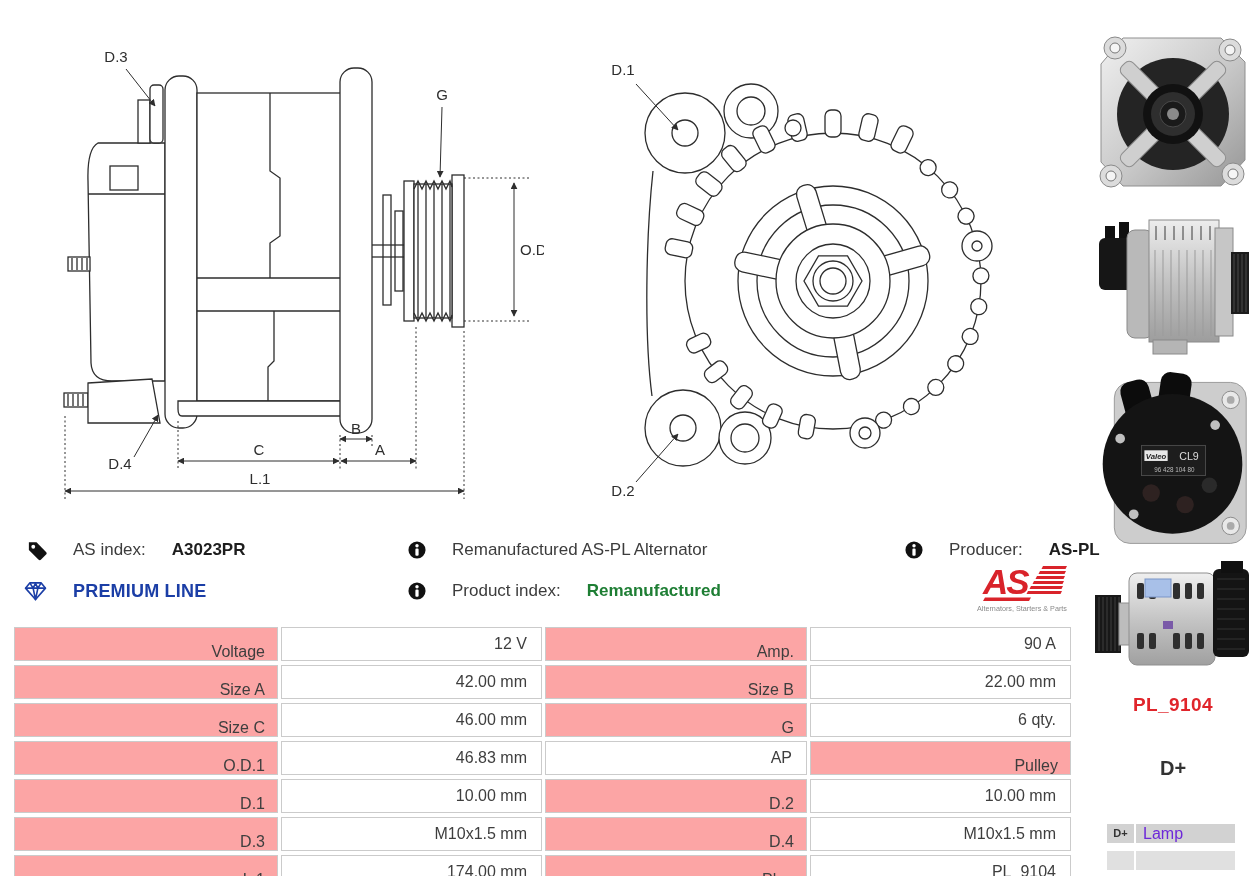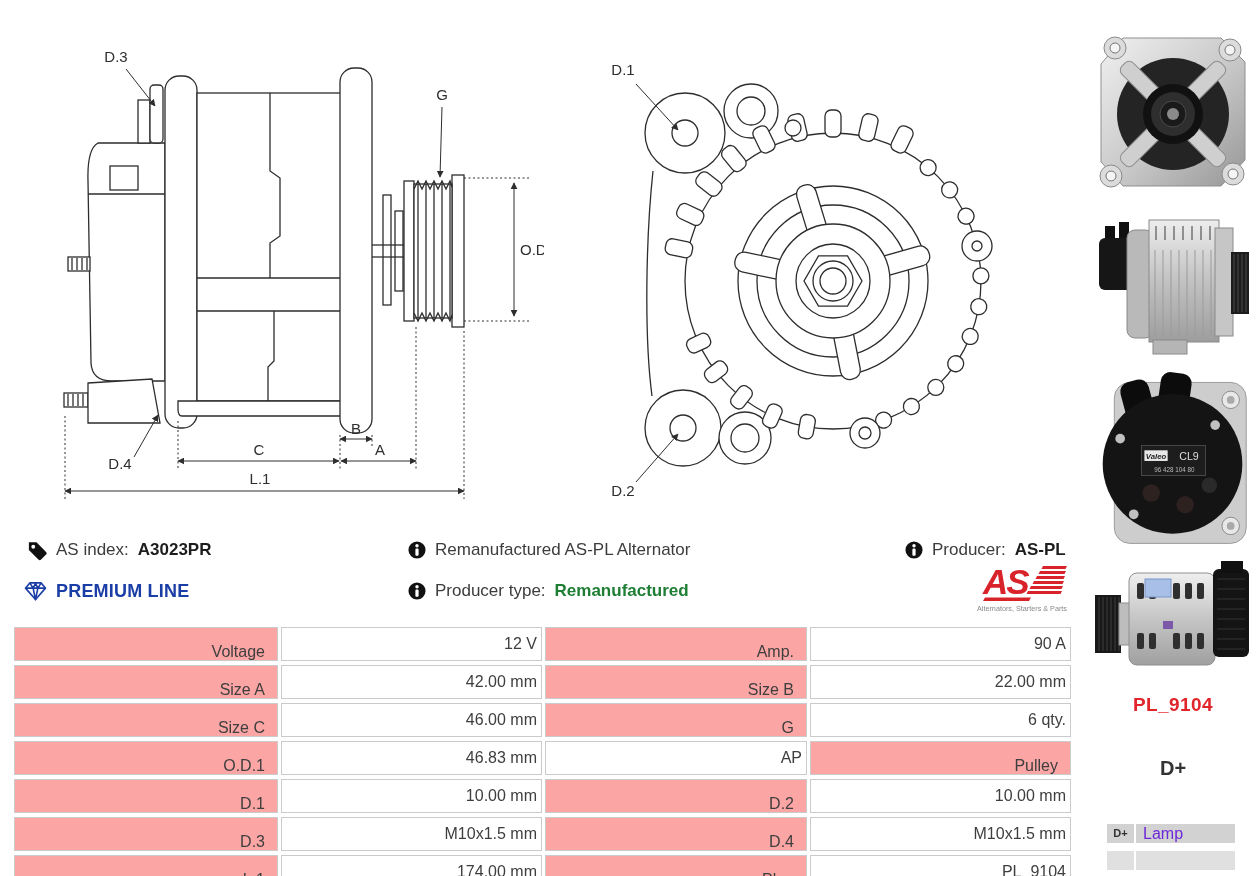--- a/index.html
+++ b/index.html
@@ -9,33 +9,33 @@
 
   
   .diagram{position:absolute;}
   .diag-side{left:52px;top:3px;}
   .diag-front{left:588px;top:8px;}
 
   
   .photo{position:absolute;left:1093px;width:160px;}
 
   
-  .inforow{position:absolute;height:26px;display:flex;align-items:center;gap:9px;font-size:17px;color:#3c3c3c;}
+  .inforow{position:absolute;height:26px;display:flex;align-items:center;gap:26px;font-size:17px;color:#3c3c3c;}
   .inforow .b{font-weight:bold;color:#1d1d1d;}
   .premium{color:#1b3ea6;font-weight:bold;font-size:18px;letter-spacing:.2px;}
   .green{color:#1e7e34;font-weight:bold;}
   .icn{flex:0 0 auto;display:inline-flex;}
 
   
   .spec{position:absolute;left:14px;top:599px;width:1051px;}
   .trow{display:grid;grid-template-columns:264px 261px 262px 261px;column-gap:3px;margin-bottom:4px;}
   .tcell{box-sizing:border-box;height:34px;line-height:32px;border:1px solid #cbcbcb;
          font-size:16px;color:#3e3e3e;text-align:right;white-space:nowrap;overflow:hidden;}
   .tcell.lbl{background:#fca5a5;padding:8px 12px;}
-  .tcell.val{background:#ffffff;padding:0 4px;}
+  .tcell.val{background:#ffffff;padding:0 14px;}
 
   
   .plug-code{position:absolute;left:1093px;top:666px;width:160px;text-align:center;
              color:#e0252b;font-weight:bold;font-size:19px;letter-spacing:.4px;}
   .plug-term{position:absolute;left:1093px;top:729px;width:160px;text-align:center;
              color:#333;font-weight:bold;font-size:20px;}
   .pintable{position:absolute;left:1107px;top:796px;width:130px;}
   .pinrow{display:flex;gap:2px;margin-bottom:8px;}
   .pincell{height:19px;line-height:19px;}
   .pincell.pc1{width:27px;text-align:center;font-size:11px;font-weight:bold;color:#333;}
@@ -436,21 +436,21 @@
   </div>
 
   <div class="inforow" style="left:408px;top:550px;">
     <span class="icn">
       <svg width="18" height="18" viewBox="0 0 20 20">
         <circle cx="10" cy="10" r="9.5" fill="#111"></circle>
         <circle cx="10" cy="5.3" r="1.9" fill="#fff"></circle>
         <rect x="8.2" y="8.4" width="3.6" height="8" rx="1.2" fill="#fff"></rect>
       </svg>
     </span>
-    <span>Producer type:</span>
+    <span>Product index:</span>
     <span class="green">Remanufactured</span>
   </div>
 
   <svg style="position:absolute;left:975px;top:531px;" width="95" height="56" viewBox="0 0 95 56">
     <text x="8" y="35" font-size="35" font-weight="bold" font-style="italic" fill="#d9232a" letter-spacing="-2">AS</text>
     <g fill="#d9232a">
       <path d="M68,7 L92,7 L90.5,10 L66.5,10 Z"></path>
       <path d="M65,12 L91,12 L89.5,15 L63.5,15 Z"></path>
       <path d="M62,17 L90,17 L88.5,20 L60.5,20 Z"></path>
       <path d="M59,22 L89,22 L87.5,25 L57.5,25 Z"></path>

